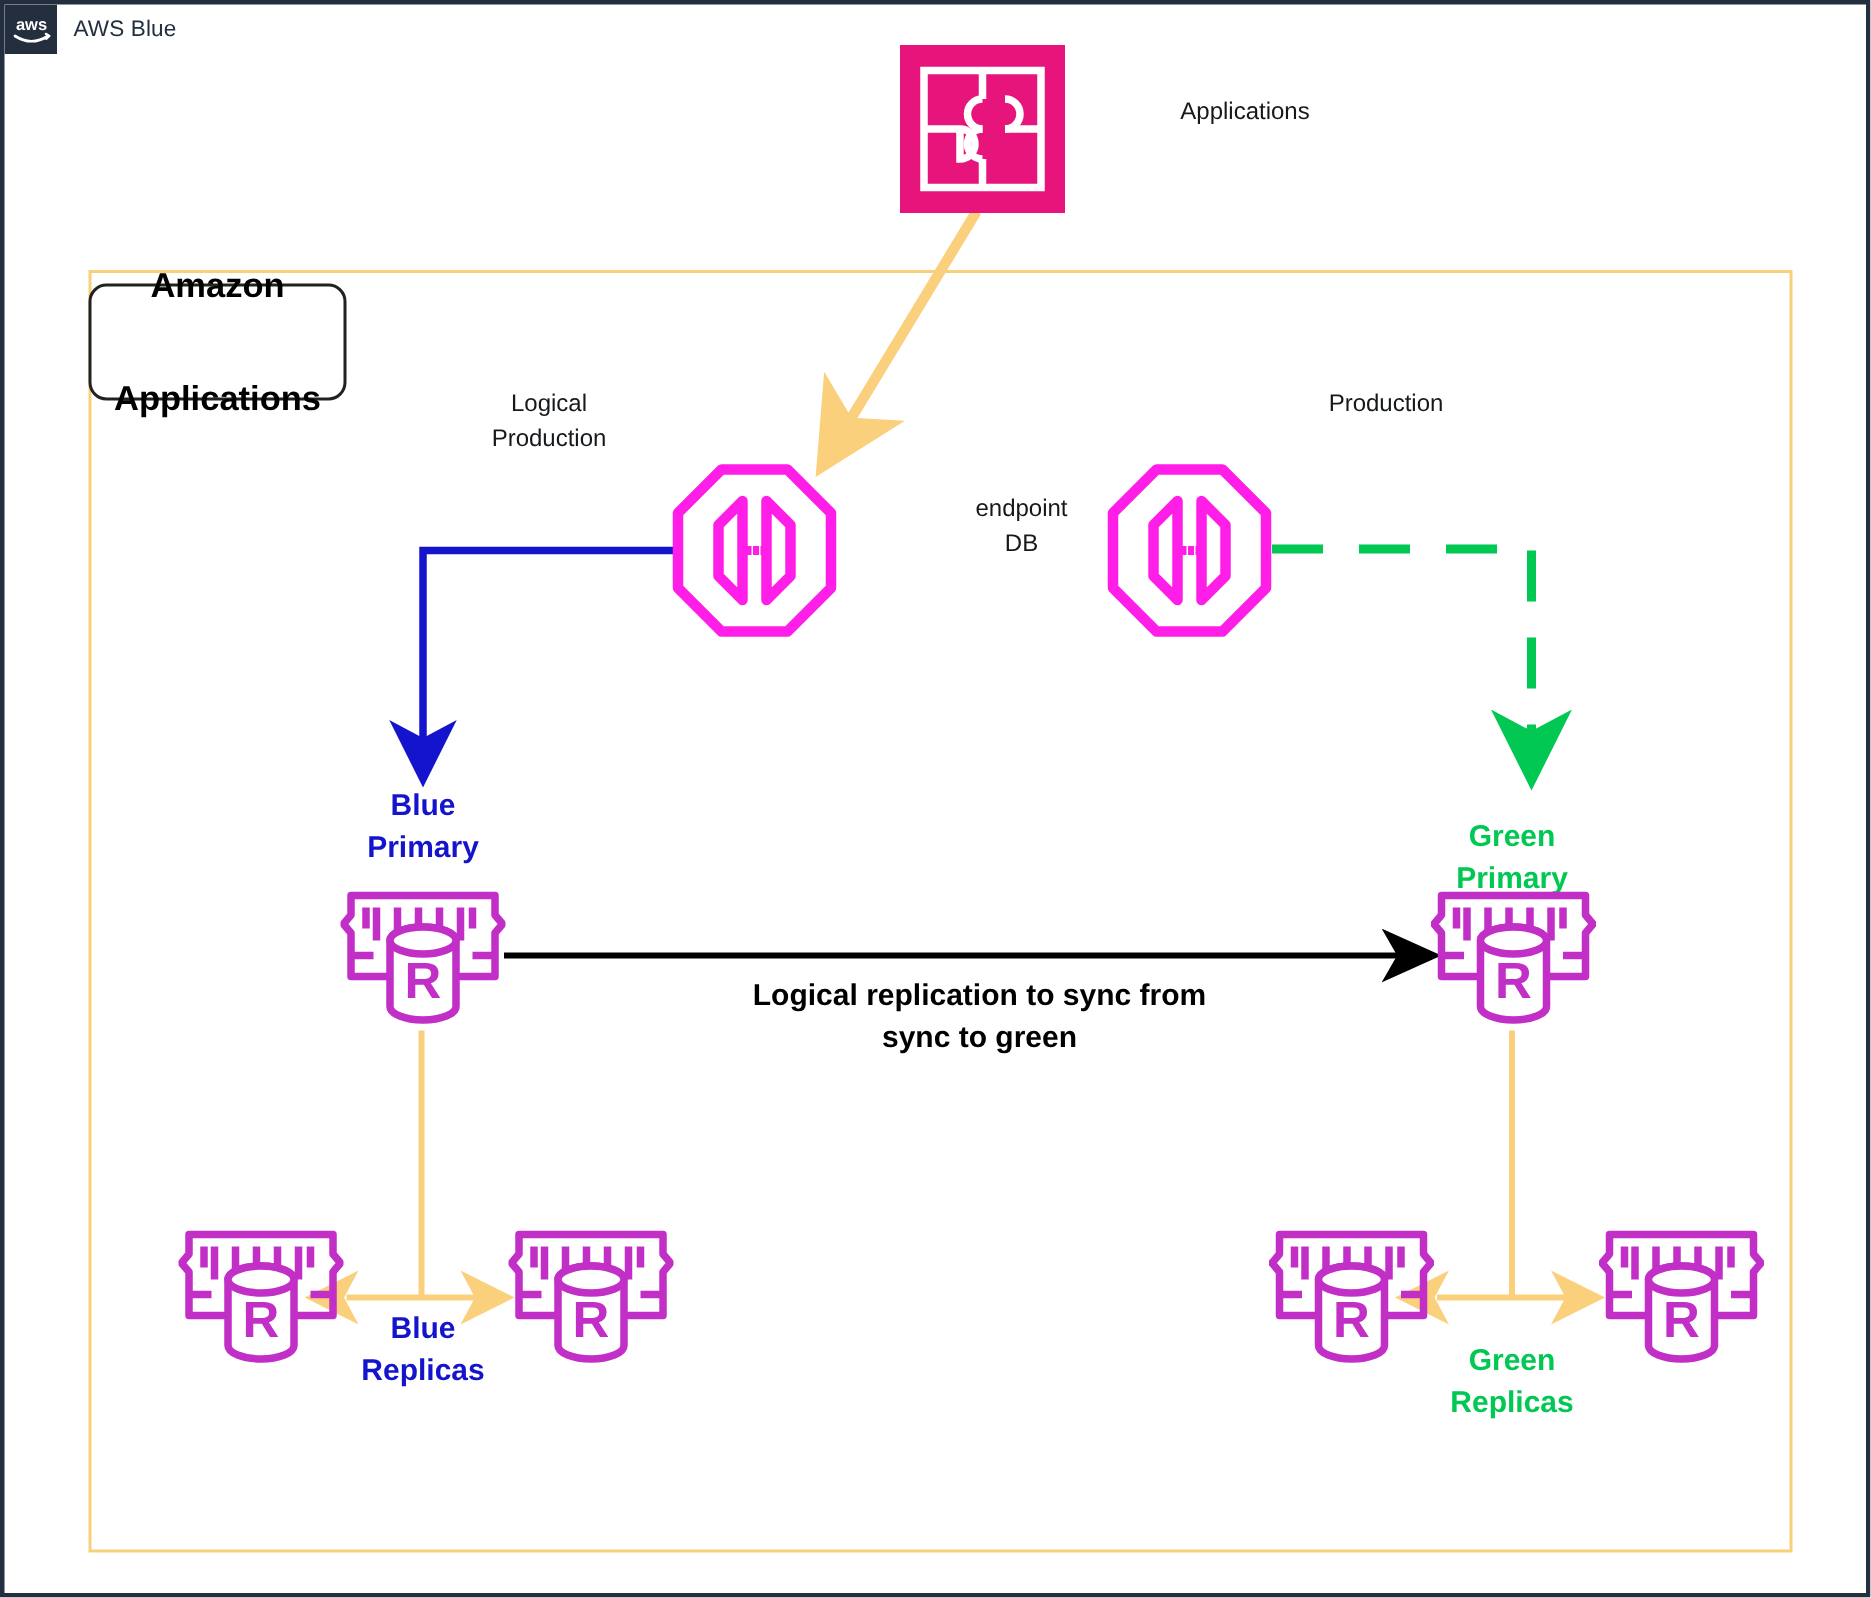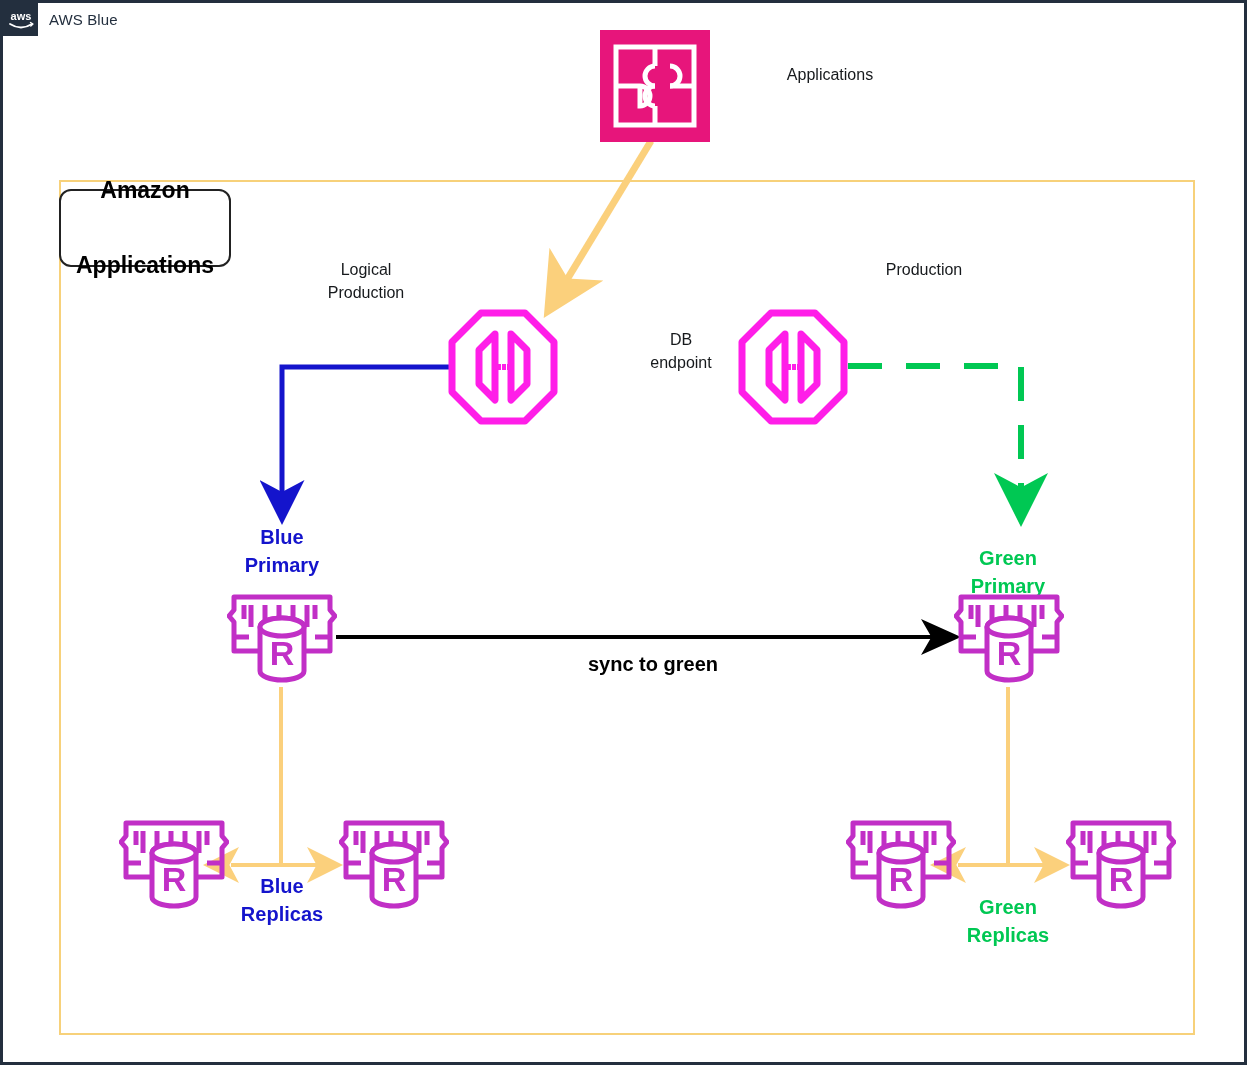--- a/index.html
+++ b/index.html
@@ -142,22 +142,22 @@
       </g>
       <g fill="#FF1EE8">
         <rect x="50" y="56" width="4" height="6"></rect>
         <rect x="55" y="56" width="4" height="6"></rect>
         <rect x="60" y="56" width="4" height="6"></rect>
       </g>
     </svg>
   </div>
 
   <div class="plain-label" style="left:570px;top:325px;width:216px;">
+    <div>endpoint</div>
     <div>DB</div>
-    <div>endpoint</div>
   </div>
 
   <div class="plain-label" style="left:810px;top:255px;width:222px;">
     <div>Production</div>
   </div>
 
   <div class="icon-abs" style="left:734px;top:305px;">
     <svg width="112" height="118" viewBox="0 0 112 118">
       <g fill="none" stroke="#FF1EE8" stroke-width="7" stroke-linejoin="round">
         <polygon points="34,5 78,5 107,34 107,84 78,113 34,113 5,84 5,34"></polygon>
@@ -206,20 +206,21 @@
       </g>
       <g fill="#ffffff" stroke="#C12FC6" stroke-width="5" stroke-linejoin="round">
         <path d="M33,38 a22,9 0 1,1 44,0 L77,82 a22,9 0 1,1 -44,0 Z"></path>
         <ellipse cx="55" cy="38" rx="22" ry="9"></ellipse>
       </g>
       <text x="55" y="76" font-family="Liberation Sans, sans-serif" font-size="34" font-weight="bold" fill="#C12FC6" text-anchor="middle">R</text>
     </svg>
   </div>
 
   <div class="bold-label black-text" style="left:340px;top:648px;width:620px;">
+    <div>Logical replication to sync from</div>
     <div>sync to green</div>
   </div>
 
   <div class="icon-abs" style="left:116px;top:812px;">
     <svg width="110" height="99" viewBox="0 0 110 99">
       <g fill="none" stroke="#C12FC6" stroke-width="5" stroke-linejoin="round">
         <path d="M7,8 L103,8 L103,21 L108,27 L103,33 L103,62 L7,62 L7,33 L2,27 L7,21 Z"></path>
         <path d="M24,16 L24,38 M38,16 L38,38 M52,16 L52,38 M66,16 L66,38 M80,16 L80,38"></path>
         <path d="M17,16 L17,30 M88,16 L88,30"></path>
         <path d="M7,48 L22,48 M88,48 L103,48"></path>

